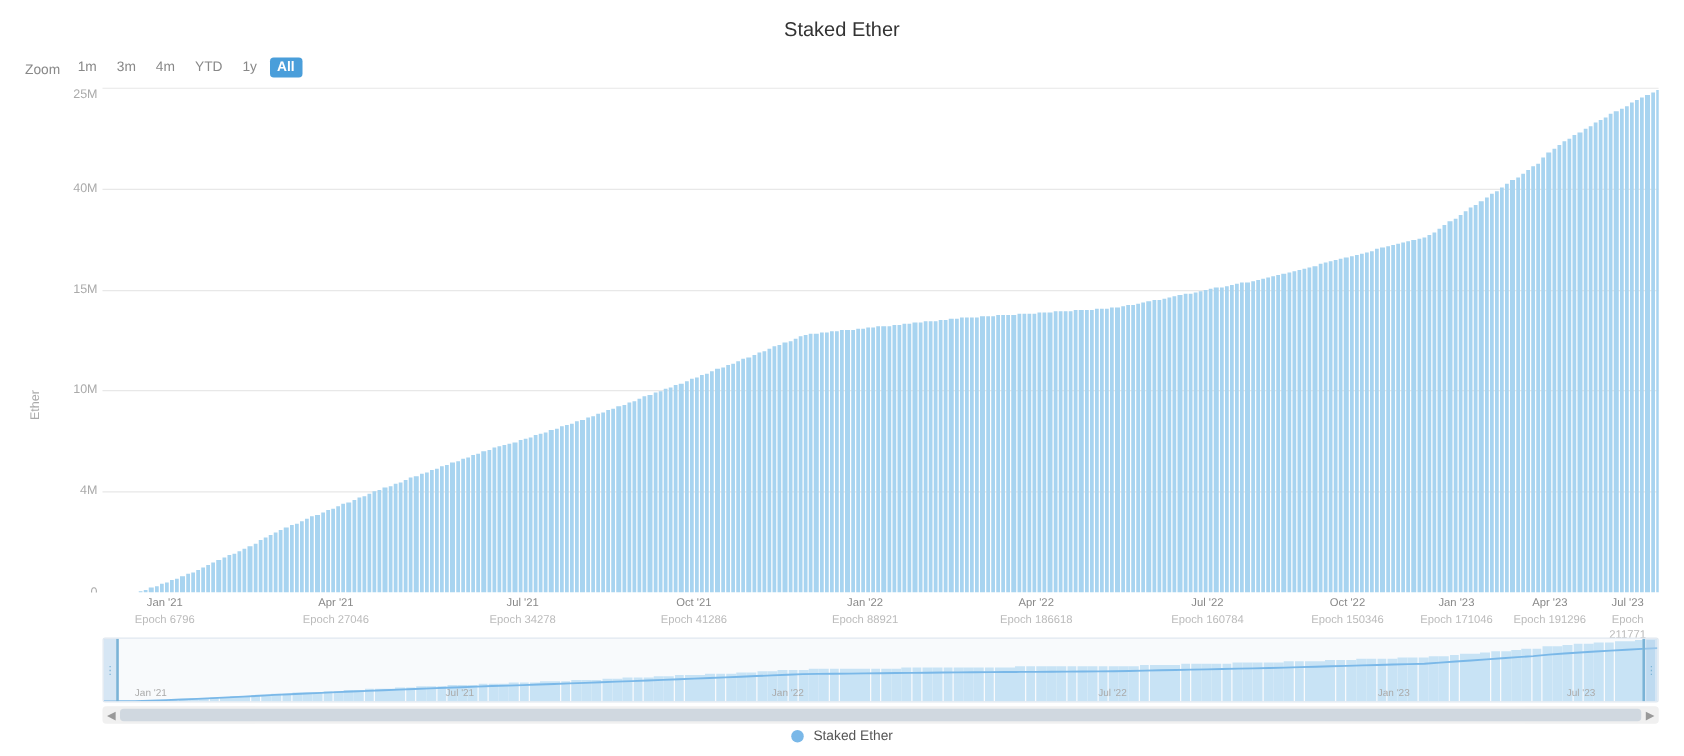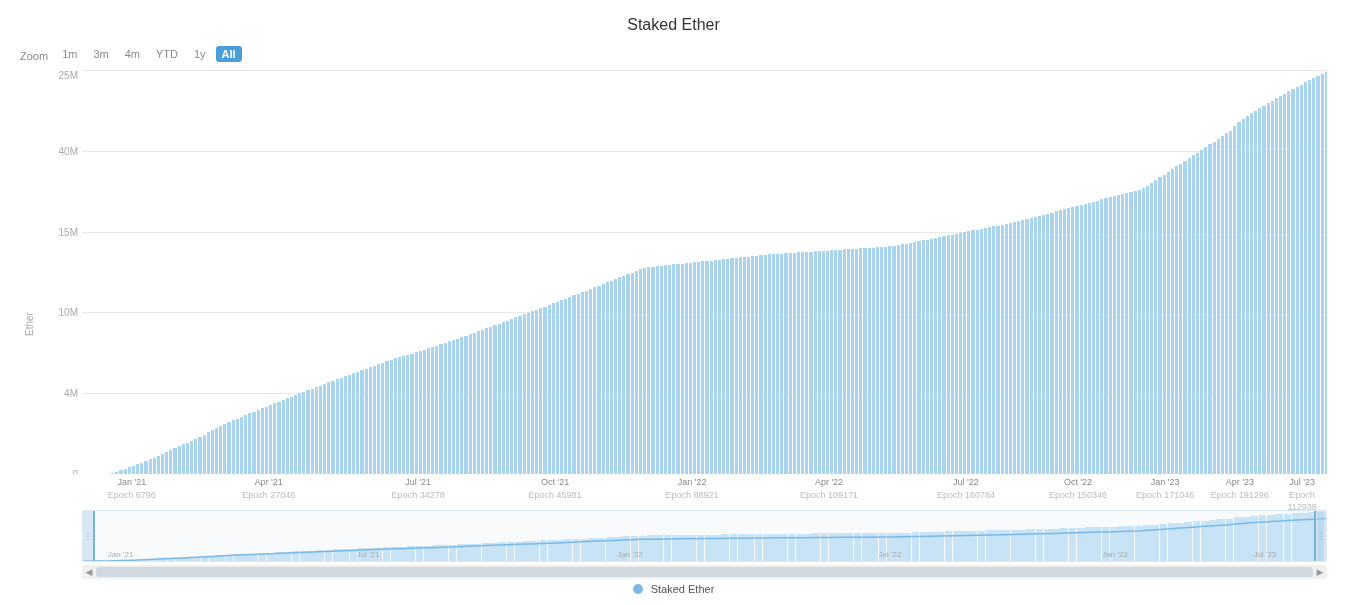--- a/index.html
+++ b/index.html
@@ -502,28 +502,28 @@
             <div class="bar" style="height: 98.4782%;"></div>
             <div class="bar" style="height: 98.99%;"></div>
             <div class="bar" style="height: 99.4972%;"></div>
           </div>
       </div>
 
       <div style="position:relative;height:36px;margin-left:42px;" id="x-axis-container">
       <div class="x-label" style="left: 4%; top: 2px;">Jan '21<br><span style="color:#bbb">Epoch 6796</span></div>
           <div class="x-label" style="left: 15%; top: 2px;">Apr '21<br><span style="color:#bbb">Epoch 27046</span></div>
           <div class="x-label" style="left: 27%; top: 2px;">Jul '21<br><span style="color:#bbb">Epoch 34278</span></div>
-          <div class="x-label" style="left: 38%; top: 2px;">Oct '21<br><span style="color:#bbb">Epoch 45981</span></div>
+          <div class="x-label" style="left: 38%; top: 2px;">Oct '21<br><span style="color:#bbb">Epoch 41286</span></div>
           <div class="x-label" style="left: 49%; top: 2px;">Jan '22<br><span style="color:#bbb">Epoch 88921</span></div>
-          <div class="x-label" style="left: 60%; top: 2px;">Apr '22<br><span style="color:#bbb">Epoch 109171</span></div>
+          <div class="x-label" style="left: 60%; top: 2px;">Apr '22<br><span style="color:#bbb">Epoch 186618</span></div>
           <div class="x-label" style="left: 71%; top: 2px;">Jul '22<br><span style="color:#bbb">Epoch 160784</span></div>
           <div class="x-label" style="left: 80%; top: 2px;">Oct '22<br><span style="color:#bbb">Epoch 150346</span></div>
           <div class="x-label" style="left: 87%; top: 2px;">Jan '23<br><span style="color:#bbb">Epoch 171046</span></div>
           <div class="x-label" style="left: 93%; top: 2px;">Apr '23<br><span style="color:#bbb">Epoch 191296</span></div>
-          <div class="x-label" style="left: 98%; top: 2px;">Jul '23<br><span style="color:#bbb">Epoch 112938</span></div>
+          <div class="x-label" style="left: 98%; top: 2px;">Jul '23<br><span style="color:#bbb">Epoch 211771</span></div>
         </div>
 
       <div style="position:relative;height:52px;margin-left:42px;border:1px solid #e0e8f0;border-radius:2px;overflow:hidden;background:#f8fafc;">
         <div style="position:absolute;top:0;left:0;right:0;bottom:0;display:flex;align-items:flex-end;gap:0.5px;padding:0 2px;" id="minimap-bars">
         <div class="minimap-bar" style="height: 0%;"></div>
             <div class="minimap-bar" style="height: 0.0272108%;"></div>
             <div class="minimap-bar" style="height: 0.0544217%;"></div>
             <div class="minimap-bar" style="height: 0.0816326%;"></div>
             <div class="minimap-bar" style="height: 0.598949%;"></div>
             <div class="minimap-bar" style="height: 1.27011%;"></div>

